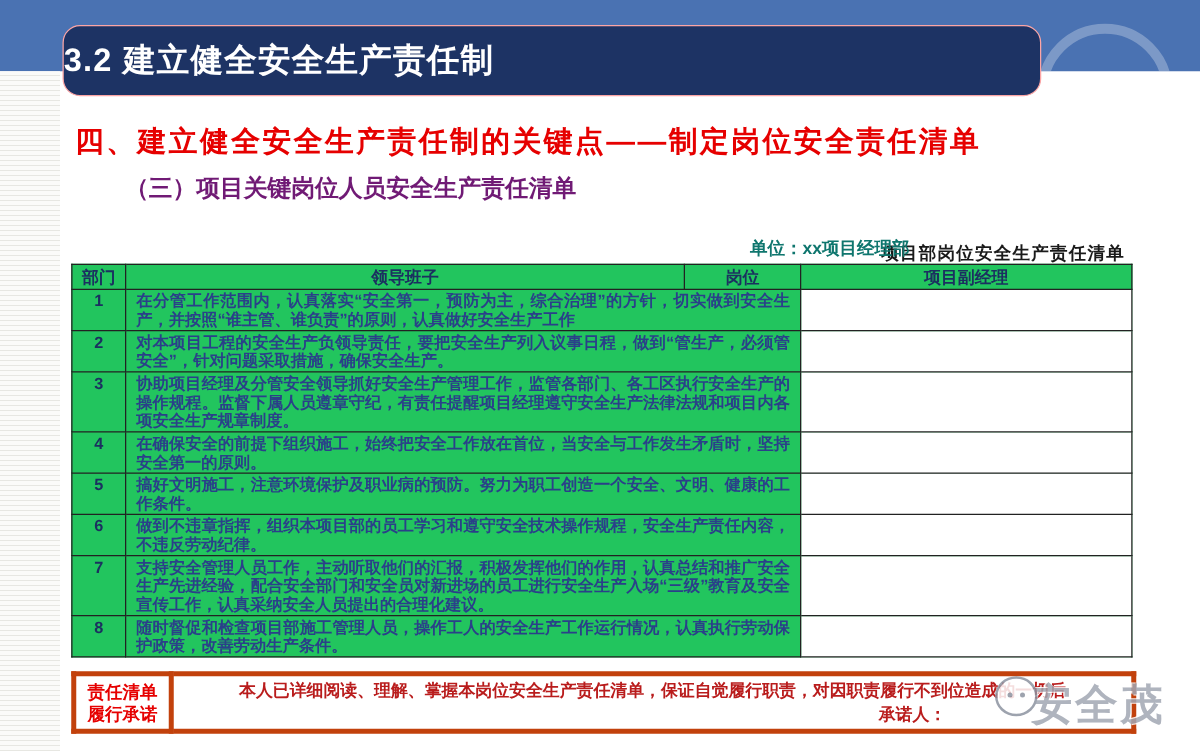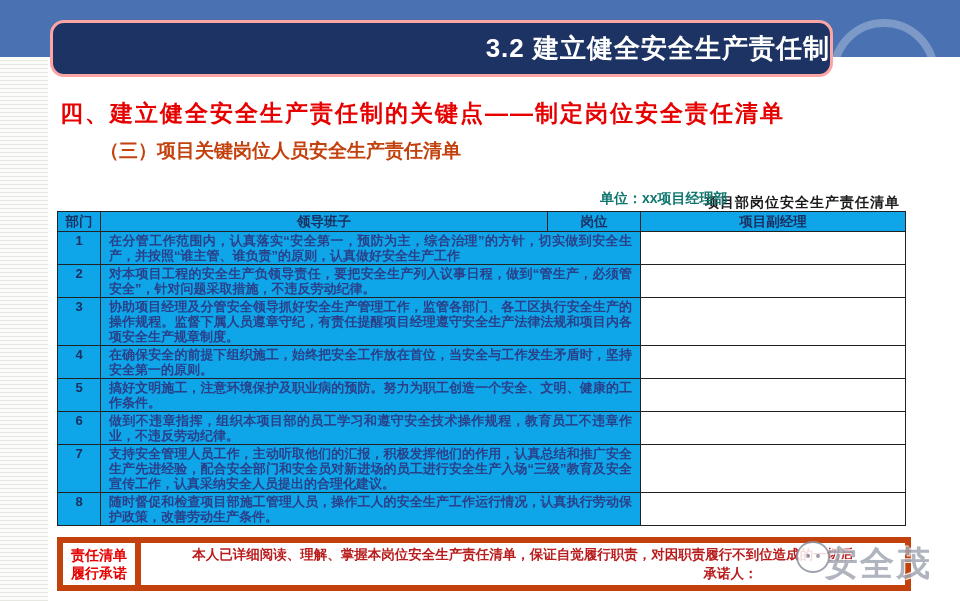--- a/index.html
+++ b/index.html
@@ -21,66 +21,66 @@
   }
   
   .left-margin {
     position:absolute; left:0; top:57px; width:48px; height:544px;
     background:repeating-linear-gradient(to bottom,
       #fbfbf9 0px, #fbfbf9 3px, #e7e7e2 3px, #e7e7e2 4px);
   }
   
   .banner {
     position:absolute; left:50px; top:20px; width:783px; height:57px;
-    background:#1d3364; border:3px solid #fca5a5; border-radius:14px;
+    background:#1d3364; border:1px solid #fca5a5; border-radius:14px;
     color:#ffffff; font-size:26px; font-weight:bold;
-    display:flex; align-items:center; justify-content:flex-end;
+    display:flex; align-items:center; justify-content:flex-start;
     letter-spacing:1px; z-index:3;
   }
   .red-heading {
     position:absolute; left:60px; top:98px; width:860px;
     color:#e60000; font-size:23px; font-weight:bold; letter-spacing:2px;
   }
   .blue-heading {
     position:absolute; left:100px; top:138px;
-    color:#c2410c; font-size:19px; font-weight:bold;
+    color:#701a75; font-size:19px; font-weight:bold;
   }
   .table-title {
     position:absolute; left:160px; top:162px; width:740px; text-align:right;
     color:#1a1a1a; font-size:14px; font-weight:bold; letter-spacing:1px;margin-top:32px;
   }
   .unit-line {
     position:absolute; left:600px; top:190px; width:305px; text-align:left;
     color:#0f766e; font-size:14px; font-weight:bold;
   }
   
   table { border-collapse:collapse; table-layout:fixed; }
   .main-table {
     position:absolute; left:57px; top:211px; width:848px;
-    background:#0ea5e9;
+    background:#22c55e;
   }
   .main-table td { border:1px solid #222222; }
   .main-table .hdr {
     height:20px; text-align:center; font-size:13.5px; font-weight:bold;
     color:#1b3060; padding:0 4px;
   }
   .main-table .c-no {
     text-align:center; font-size:13px; font-weight:bold; color:#1b3060;
     vertical-align:top; padding-top:1px;
   }
   .main-table .c-content {
     font-size:13px; font-weight:600; color:#2a4089; line-height:15px;
     padding:1px 8px; text-align:justify; vertical-align:top;
   }
   .main-table .c-standard { background:#ffffff; }
   
   .promise-table {
     position:absolute; left:57px; top:537px; width:848px;
   }
-  .promise-table td { border:6px solid #c2410c; }
+  .promise-table td { border:4px solid #c2410c; }
   .promise-label {
     width:78px; text-align:center; color:#e60000;
     font-size:14px; font-weight:bold; line-height:18px; height:46px;
   }
   .promise-body {
     color:#b91c1c; font-size:13.5px; font-weight:bold; line-height:19px;
     padding:2px 6px; text-align:center; vertical-align:top;
   }
   .promise-signer { text-align:left; padding-left:74%; }
   
@@ -135,41 +135,41 @@
       <td class="hdr">岗位</td>
       <td class="hdr">项目副经理</td>
     </tr>
   <tr>
         <td class="c-no">1</td>
         <td class="c-content" colspan="2">在分管工作范围内，认真落实“安全第一，预防为主，综合治理”的方针，切实做到安全生产，并按照“谁主管、谁负责”的原则，认真做好安全生产工作</td>
         <td class="c-standard"></td>
       </tr>
       <tr>
         <td class="c-no">2</td>
-        <td class="c-content" colspan="2">对本项目工程的安全生产负领导责任，要把安全生产列入议事日程，做到“管生产，必须管安全”，针对问题采取措施，不违反劳动纪律。</td>
+        <td class="c-content" colspan="2">对本项目工程的安全生产负领导责任，要把安全生产列入议事日程，做到“管生产，必须管安全”，针对问题采取措施，确保安全生产。</td>
         <td class="c-standard"></td>
       </tr>
       <tr>
         <td class="c-no">3</td>
         <td class="c-content" colspan="2">协助项目经理及分管安全领导抓好安全生产管理工作，监管各部门、各工区执行安全生产的操作规程。监督下属人员遵章守纪，有责任提醒项目经理遵守安全生产法律法规和项目内各项安全生产规章制度。</td>
         <td class="c-standard"></td>
       </tr>
       <tr>
         <td class="c-no">4</td>
         <td class="c-content" colspan="2">在确保安全的前提下组织施工，始终把安全工作放在首位，当安全与工作发生矛盾时，坚持安全第一的原则。</td>
         <td class="c-standard"></td>
       </tr>
       <tr>
         <td class="c-no">5</td>
         <td class="c-content" colspan="2">搞好文明施工，注意环境保护及职业病的预防。努力为职工创造一个安全、文明、健康的工作条件。</td>
         <td class="c-standard"></td>
       </tr>
       <tr>
         <td class="c-no">6</td>
-        <td class="c-content" colspan="2">做到不违章指挥，组织本项目部的员工学习和遵守安全技术操作规程，教育员工不违章作业，不违反劳动纪律。</td>
+        <td class="c-content" colspan="2">做到不违章指挥，组织本项目部的员工学习和遵守安全技术操作规程，安全生产责任内容，不违反劳动纪律。</td>
         <td class="c-standard"></td>
       </tr>
       <tr>
         <td class="c-no">7</td>
         <td class="c-content" colspan="2">支持安全管理人员工作，主动听取他们的汇报，积极发挥他们的作用，认真总结和推广安全生产先进经验，配合安全部门和安全员对新进场的员工进行安全生产入场“三级”教育及安全宣传工作，认真采纳安全人员提出的合理化建议。</td>
         <td class="c-standard"></td>
       </tr>
       <tr>
         <td class="c-no">8</td>
         <td class="c-content" colspan="2">随时督促和检查项目部施工管理人员，操作工人的安全生产工作运行情况，认真执行劳动保护政策，改善劳动生产条件。</td>

